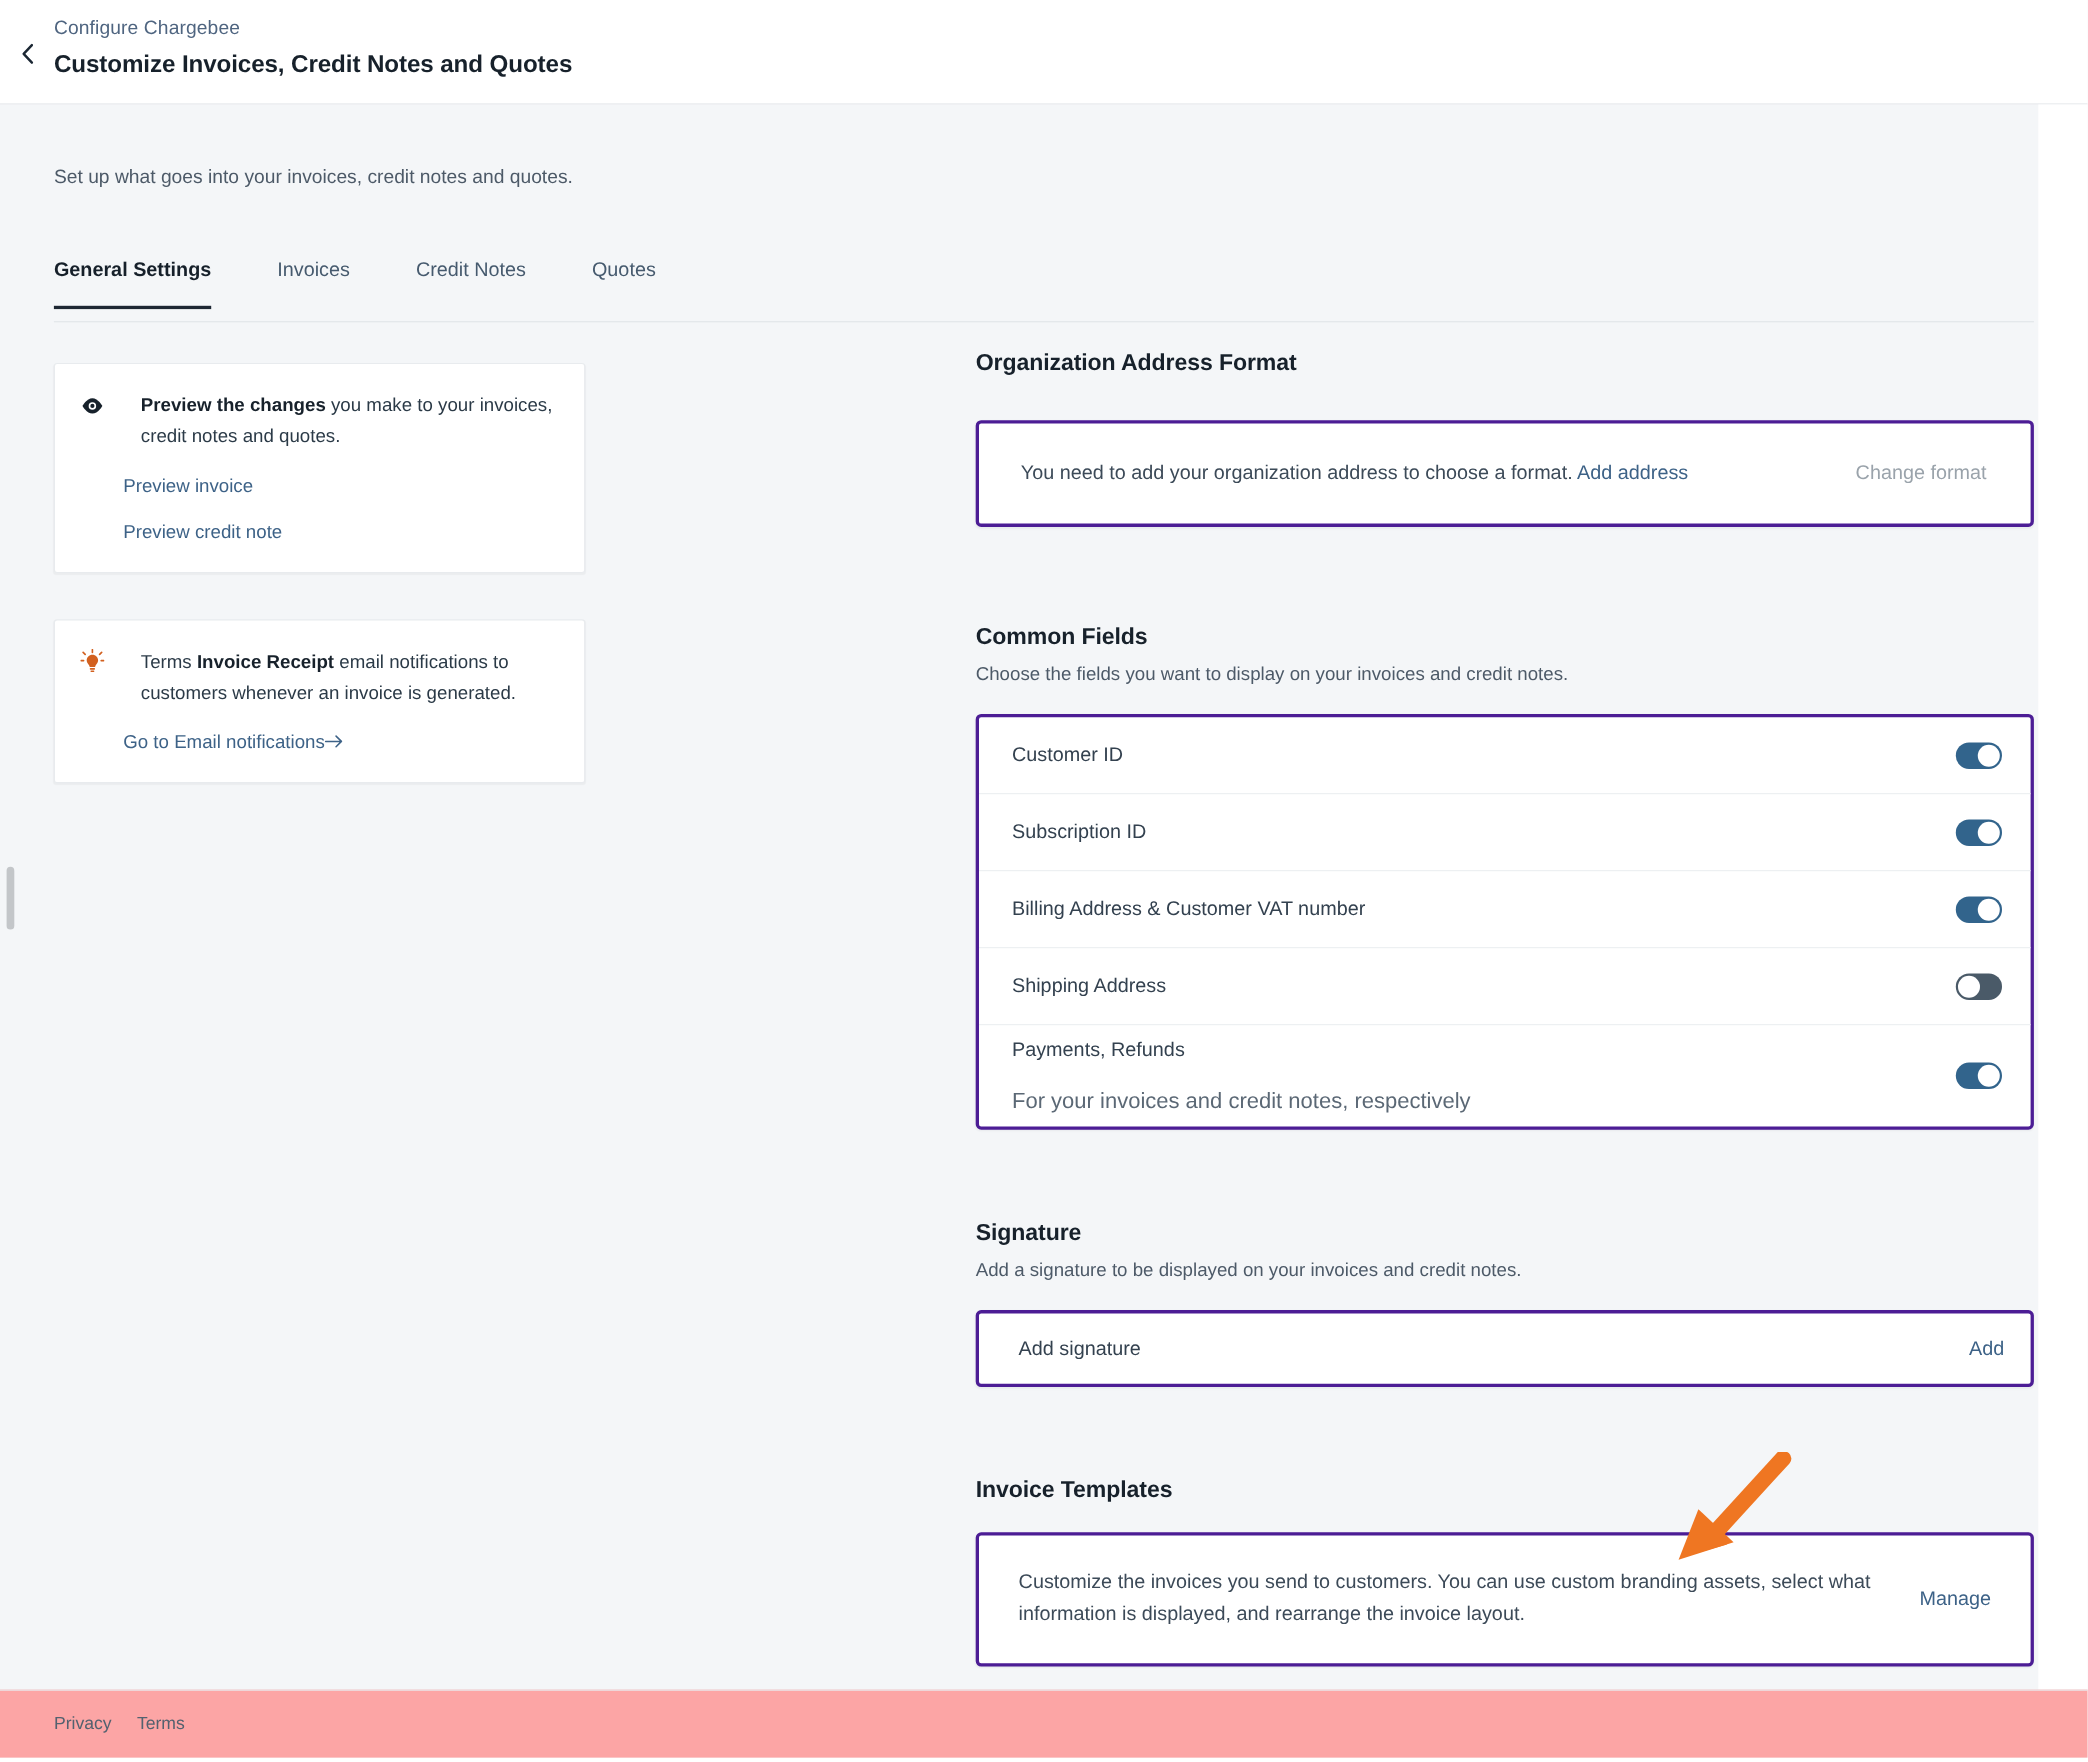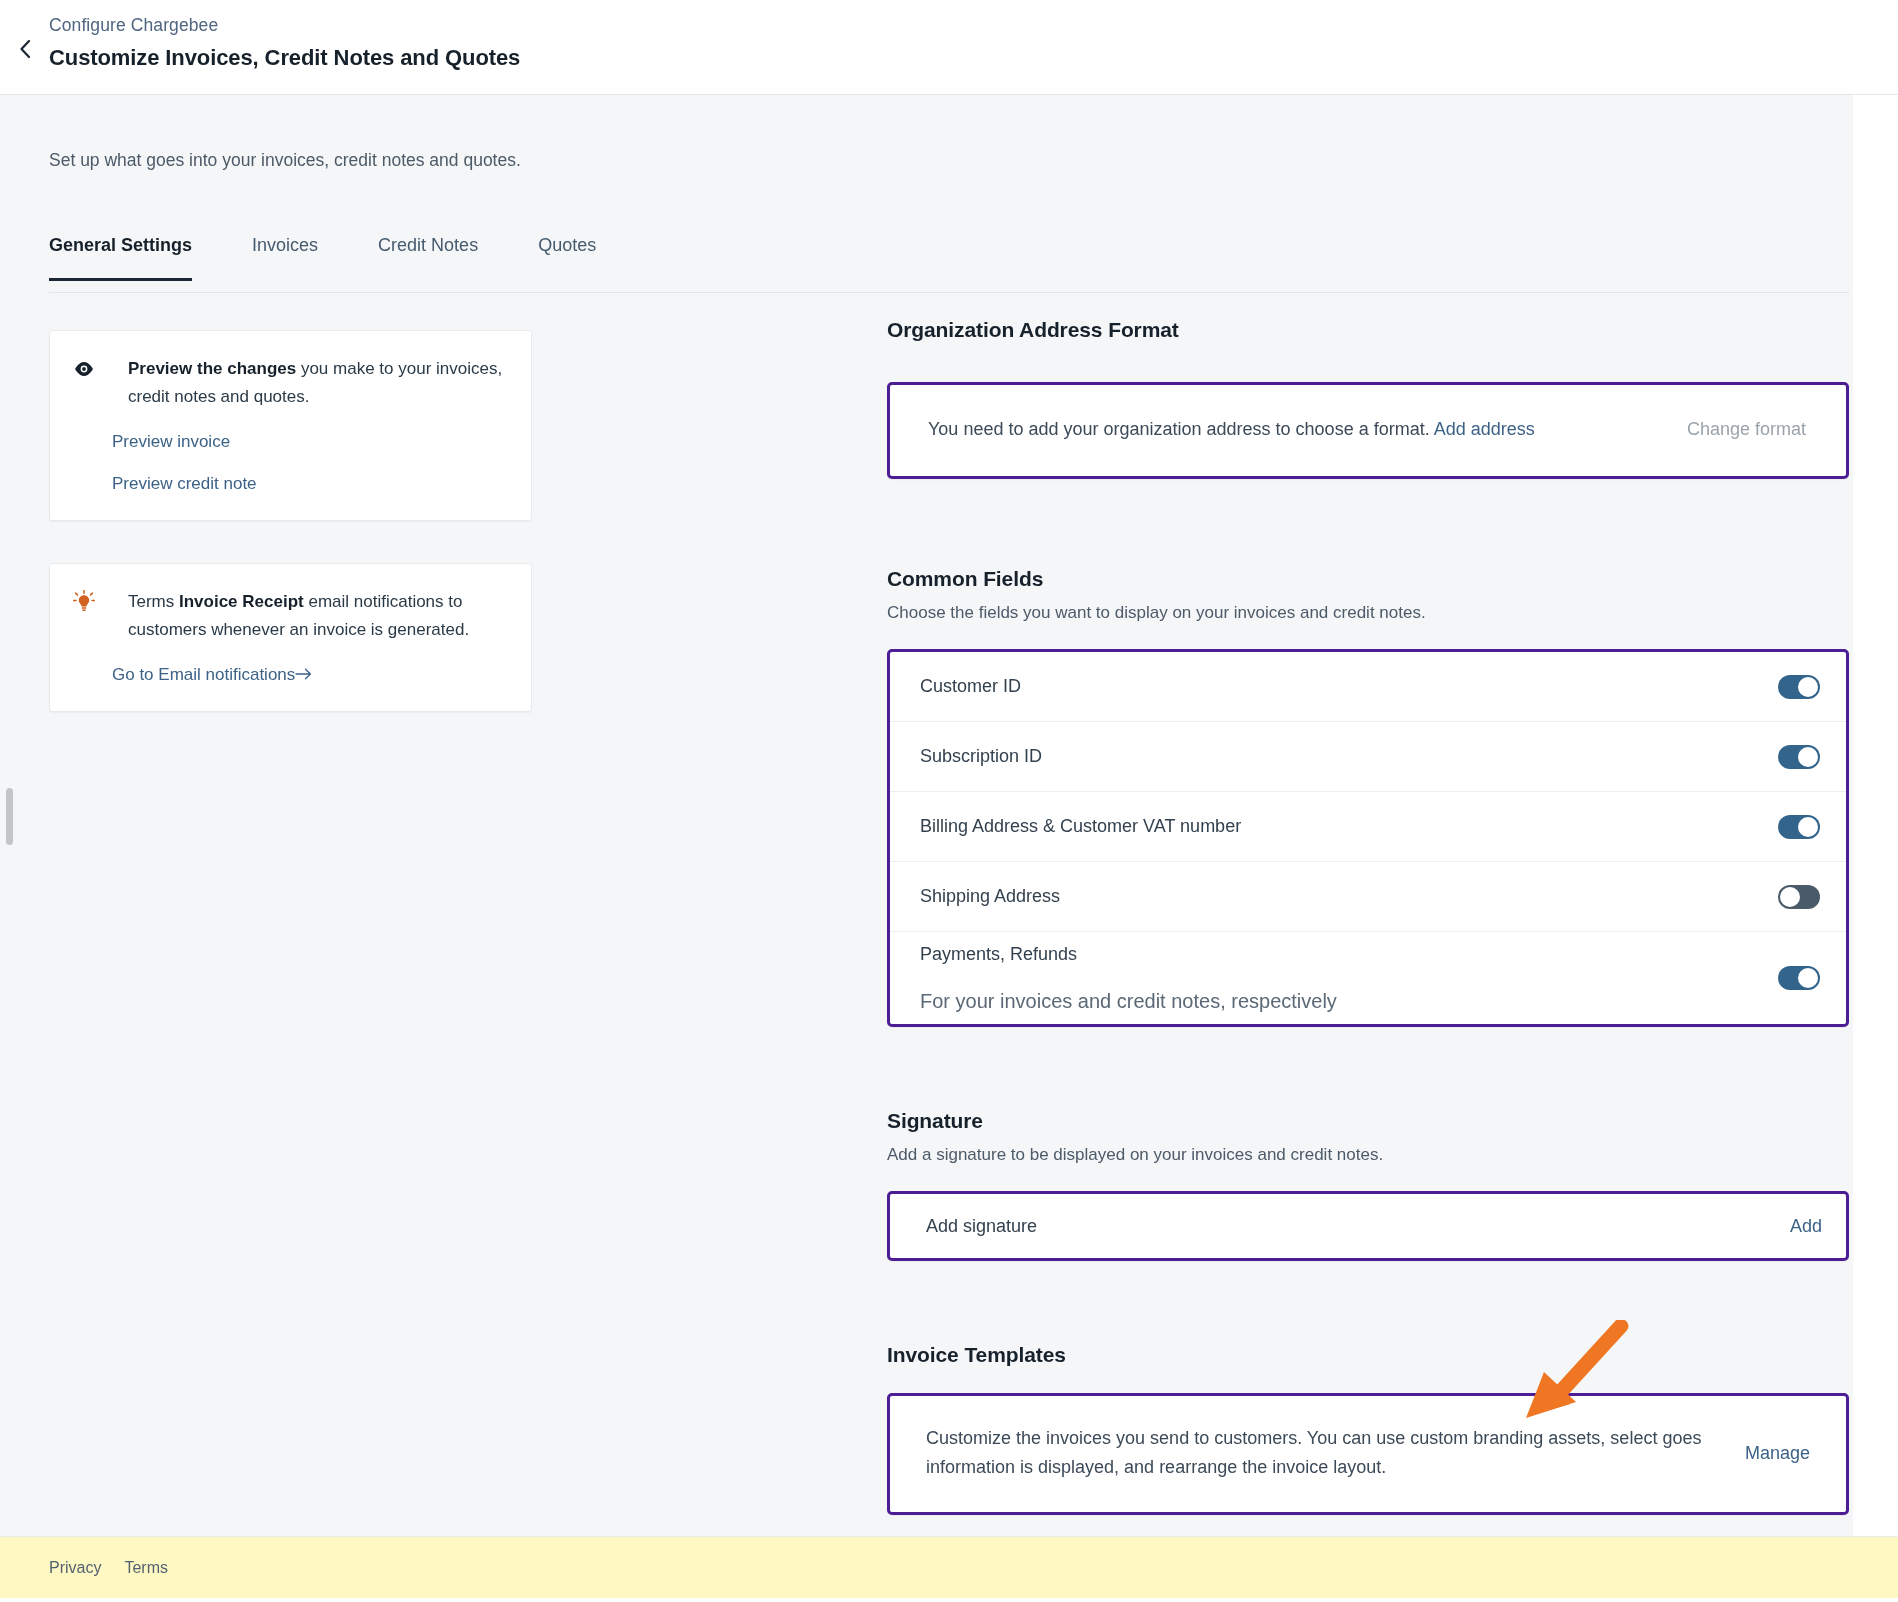--- a/index.html
+++ b/index.html
@@ -259,21 +259,21 @@
     height: 130px;
     pointer-events: none;
   }
 
   
   .footer {
     position: absolute;
     left: 0; bottom: 0;
     width: 1898px;
     height: 62px;
-    background: #fef9c3;
+    background: #fca5a5;
     border-top: 1px solid #e8ebee;
     display: flex;
     align-items: center;
     padding-left: 49px;
     gap: 23px;
   }
   .footer a {
     font-size: 16px;
     color: #53616f;
     text-decoration: none;
@@ -436,21 +436,21 @@
       <div class="section-sub">Add a signature to be displayed on your invoices and credit notes.</div>
       <div class="panel sig-card">
         <div class="sig-label">Add signature</div>
         <div class="sig-add">Add</div>
       </div>
     </div>
 
     <div class="tpl-wrap">
       <div class="section-title">Invoice Templates</div>
       <div class="panel tpl-card">
-        <div class="tpl-text">Customize the invoices you send to customers. You can use custom branding assets, select goes information is displayed, and rearrange the invoice layout.</div>
+        <div class="tpl-text">Customize the invoices you send to customers. You can use custom branding assets, select what information is displayed, and rearrange the invoice layout.</div>
         <div class="tpl-manage">Manage</div>
       </div>
     </div>
 
   </div>
 
   <div class="annot-arrow">
     <svg width="130" height="130" viewBox="0 0 130 130" fill="none">
       <path d="M124 4 L60 74 L44 58 L28 96 L70 84 L54 68 L118 -2 Z" fill="#ef7622"></path>
       <path d="M122 6 L58 76" stroke="#ef7622" stroke-width="13" stroke-linecap="round"></path>

